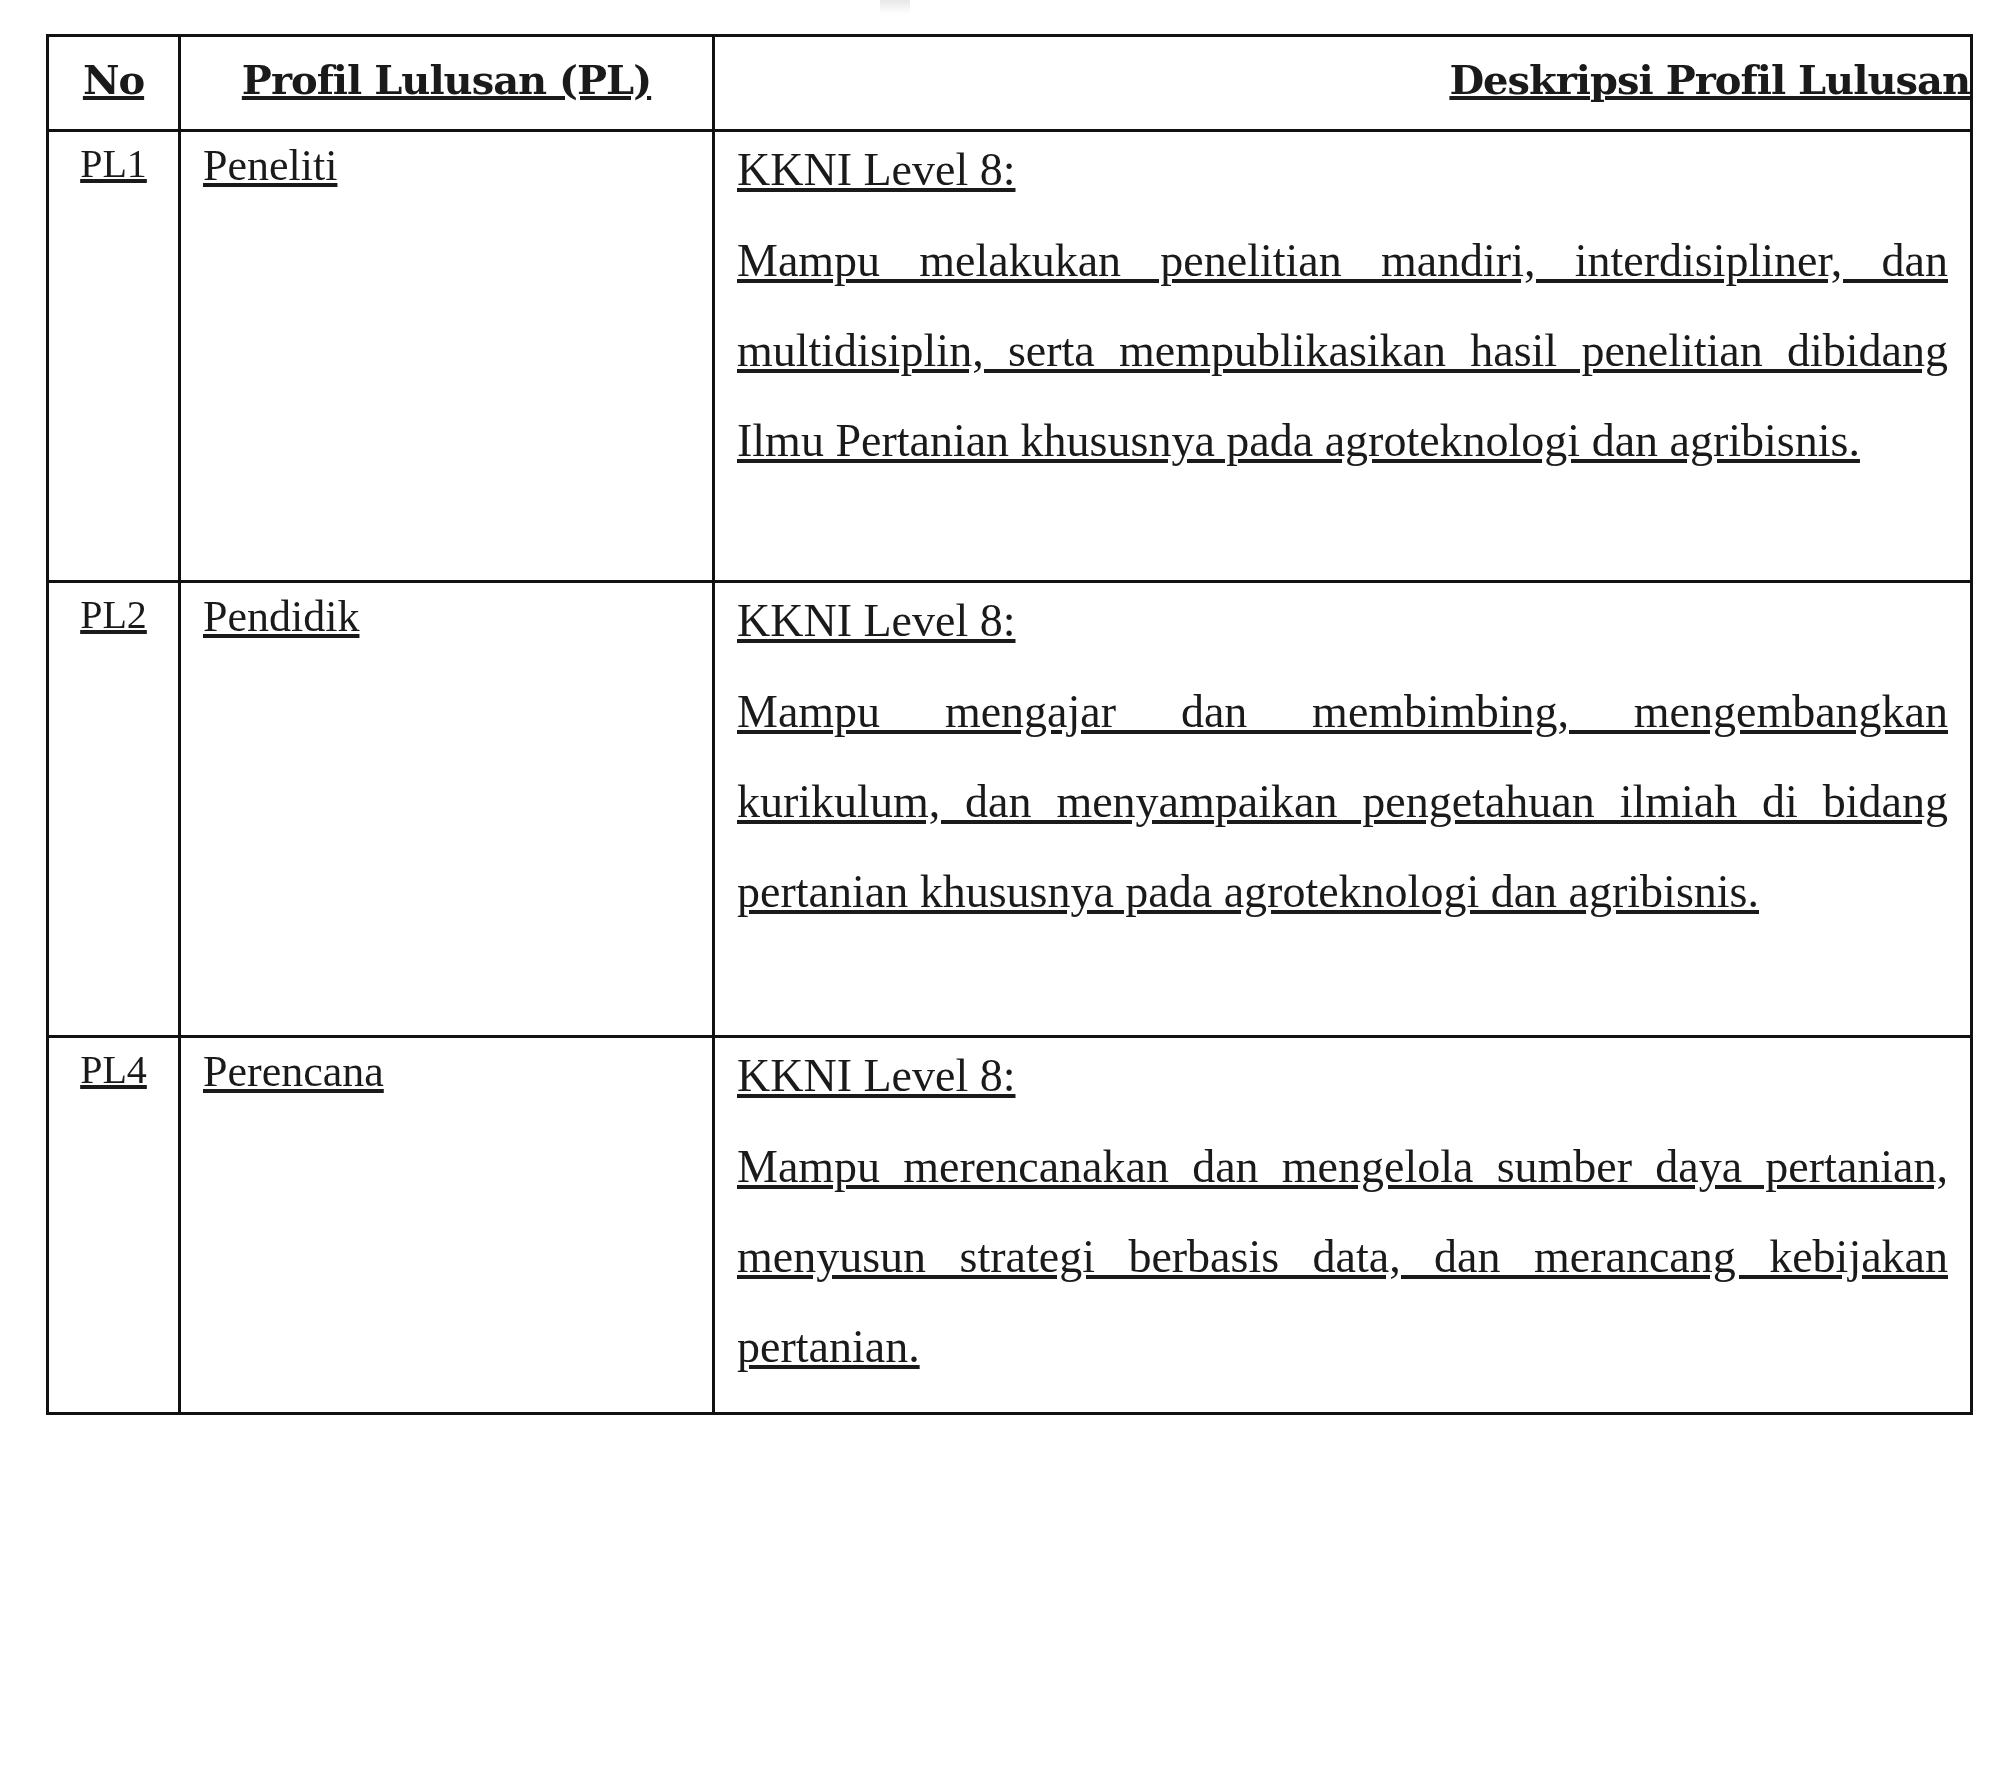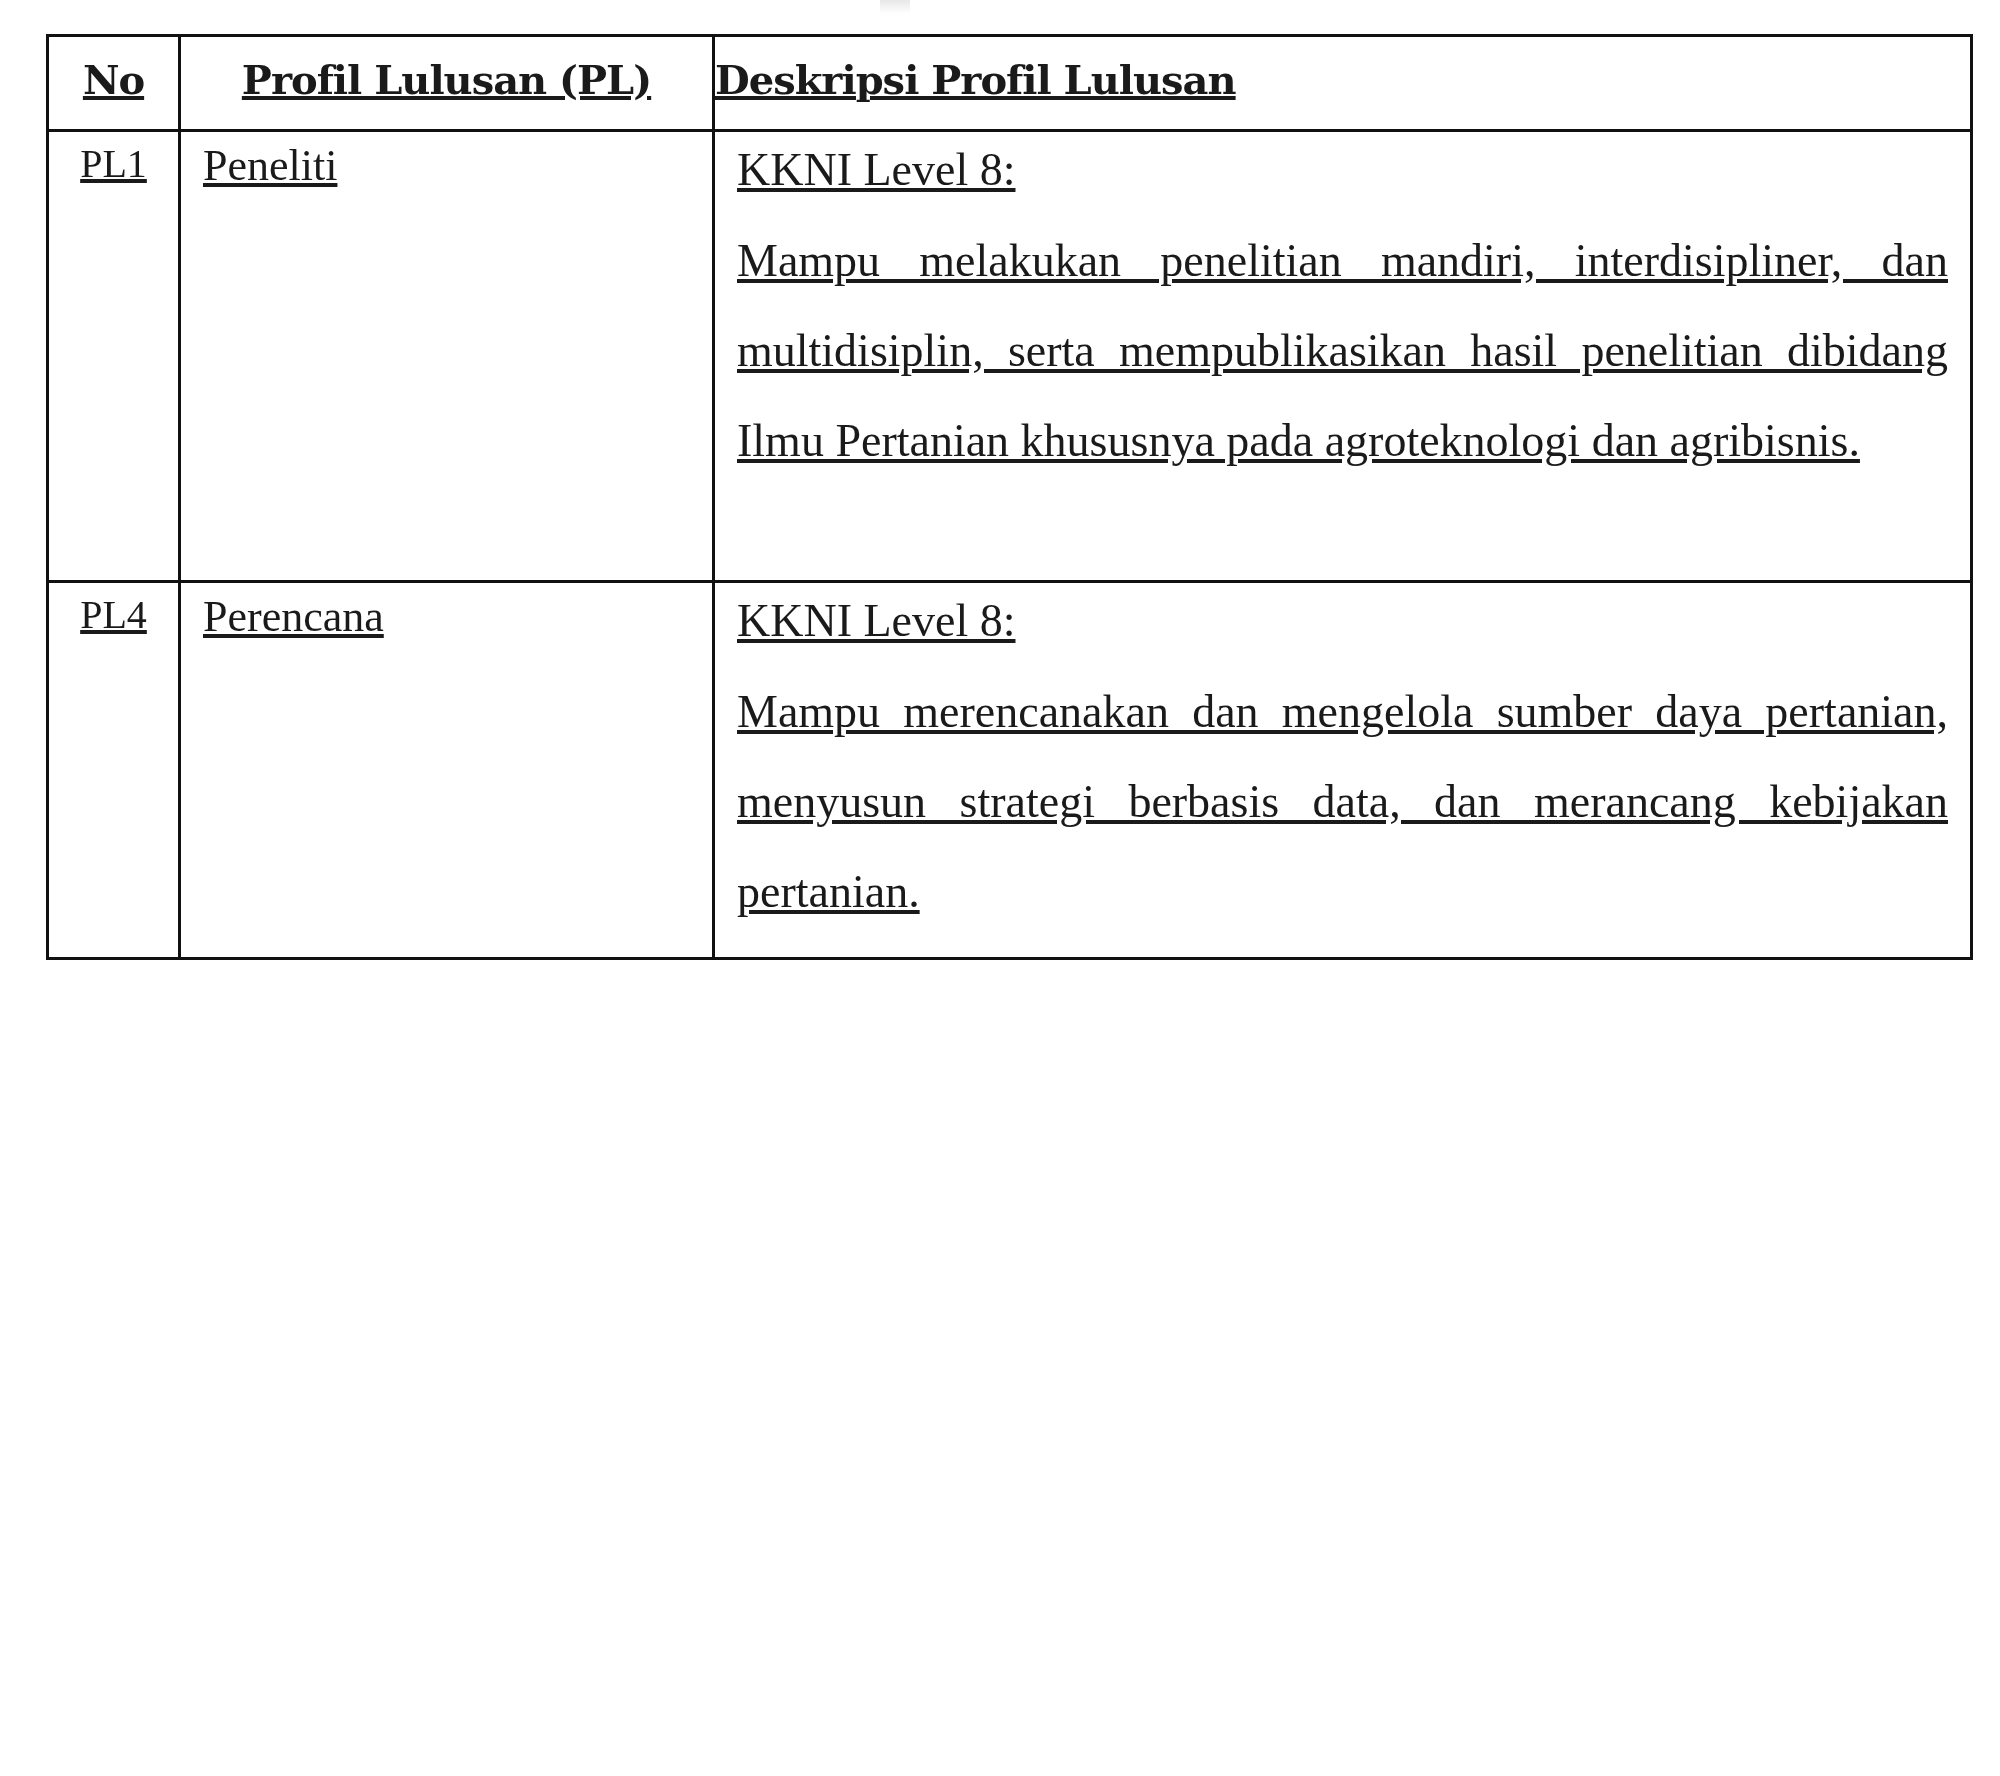--- a/index.html
+++ b/index.html
@@ -46,21 +46,21 @@
     height: 84px;
     font-family: "DejaVu Serif", "Liberation Serif", serif;
     font-weight: bold;
     font-size: 40px;
     letter-spacing: -1px;
     vertical-align: middle !important;
     padding-bottom: 8px !important;
   }
   th.h-no { text-align: center; }
   th.h-pl { text-align: center; }
-  th.h-desc { text-align: left; }
+  th.h-desc { text-align: right; }
 
   td.no {
     text-align: center;
     font-size: 40px;
     padding-top: 8px !important;
   }
   td.pl {
     font-size: 44px;
     padding: 8px 0 0 22px !important;
   }
@@ -102,20 +102,28 @@
   </thead>
   <tbody>
     <tr class="r1">
       <td class="no">PL1</td>
       <td class="pl">Peneliti</td>
       <td class="desc">
         <div class="level">KKNI Level 8:</div>
         <div class="desc-text">Mampu melakukan penelitian mandiri, interdisipliner, dan multidisiplin, serta mempublikasikan hasil penelitian dibidang Ilmu Pertanian khususnya pada agroteknologi dan agribisnis.</div>
       </td>
     </tr>
+    <tr class="r2">
+      <td class="no">PL2</td>
+      <td class="pl">Pendidik</td>
+      <td class="desc">
+        <div class="level">KKNI Level 8:</div>
+        <div class="desc-text">Mampu mengajar dan membimbing, mengembangkan kurikulum, dan menyampaikan pengetahuan ilmiah di bidang pertanian khususnya pada agroteknologi dan agribisnis.</div>
+      </td>
+    </tr>
     <tr class="r4">
       <td class="no">PL4</td>
       <td class="pl">Perencana</td>
       <td class="desc">
         <div class="level">KKNI Level 8:</div>
         <div class="desc-text">Mampu merencanakan dan mengelola sumber daya pertanian, menyusun strategi berbasis data, dan merancang kebijakan pertanian.</div>
       </td>
     </tr>
   </tbody>
 </table>

